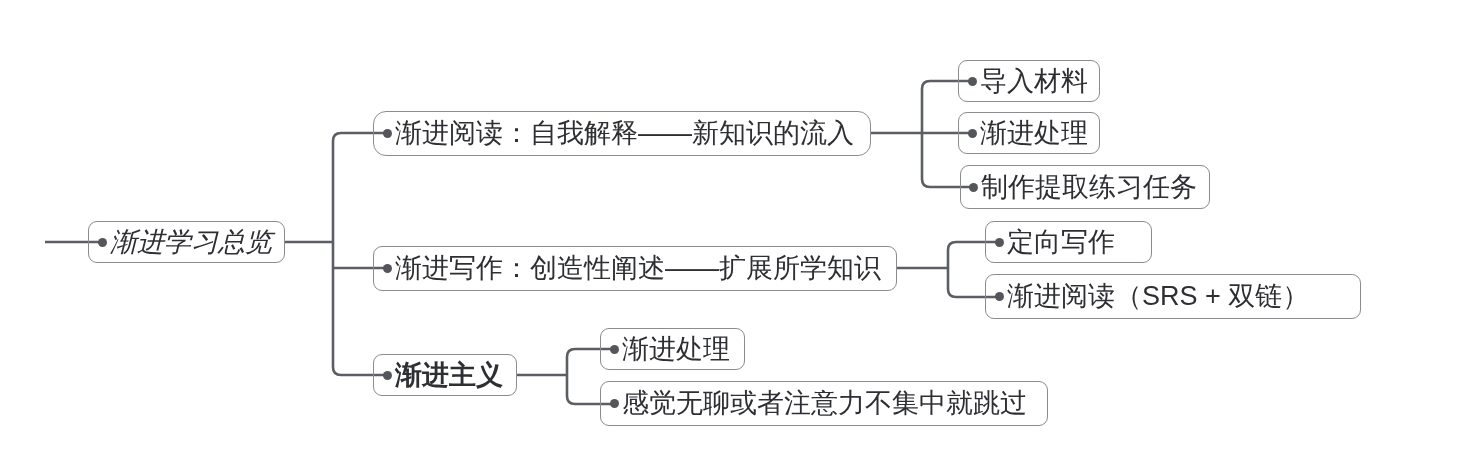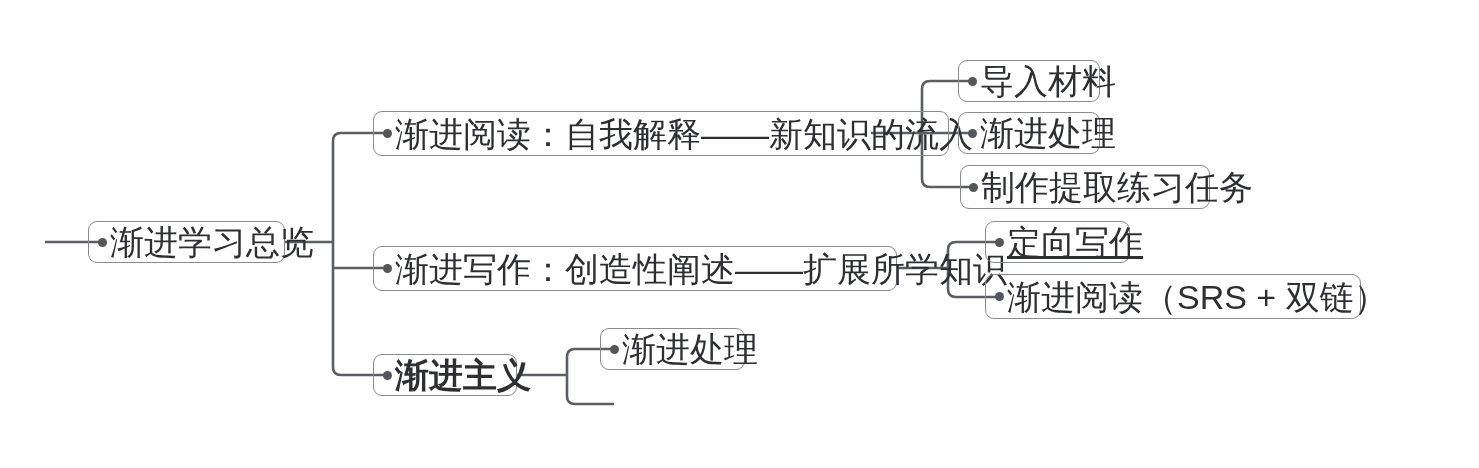--- a/index.html
+++ b/index.html
@@ -34,21 +34,21 @@
   }
   .node{
     position:absolute;
     box-sizing:border-box;
     display:flex;
     align-items:center;
     border:1.5px solid var(--border);
     border-radius:9px;
     background:transparent;
     padding:0 10px 0 9px;
-    font-size:34px;
+    font-size:27px;
     line-height:1;
     color:var(--text);
     white-space:nowrap;
     letter-spacing:0;
   }
   .bullet{
     width:9px;height:9px;
     border-radius:50%;
     background:var(--bullet);
     margin-right:3px;
@@ -76,57 +76,61 @@
 
     <path d="M897,268 H948"></path>
     <path d="M948,268 V250 Q948,242 956,242 H999"></path>
     <path d="M948,268 V289 Q948,297 956,297 H999"></path>
 
     <path d="M517,375 H567"></path>
     <path d="M567,375 V357 Q567,349 575,349 H614"></path>
     <path d="M567,375 V396 Q567,404 575,404 H614"></path>
   </svg>
 
-  <div class="node" style="left:88px;top:221px;width:197px;height:42px;">
+  <div class="node" style="left:88px;top:221px;width:197px;height:42px;font-style:italic;">
     <span class="bullet"></span>
     <span class="label">渐进学习总览</span>
   </div>
 
-  <div class="node" style="left:373px;top:111px;width:576px;height:45px;">
+  <div class="node" style="left:373px;top:111px;width:498px;height:45px;border-radius:13px;">
     <span class="bullet"></span>
     <span class="label">渐进阅读：自我解释——新知识的流入</span>
   </div>
   <div class="node" style="left:958px;top:60px;width:142px;height:42px;">
     <span class="bullet"></span>
     <span class="label">导入材料</span>
   </div>
   <div class="node" style="left:958px;top:112px;width:142px;height:42px;">
     <span class="bullet"></span>
     <span class="label">渐进处理</span>
   </div>
   <div class="node" style="left:960px;top:165px;width:250px;height:44px;padding-left:8px;">
     <span class="bullet"></span>
     <span class="label">制作提取练习任务</span>
   </div>
 
   <div class="node" style="left:373px;top:246px;width:524px;height:45px;">
     <span class="bullet"></span>
     <span class="label">渐进写作：创造性阐述——扩展所学知识</span>
   </div>
-  <div class="node" style="left:985px;top:221px;width:145px;height:42px;text-decoration:underline;">
+  <div class="node" style="left:985px;top:221px;width:167px;height:42px;">
     <span class="bullet"></span>
     <span class="label">定向写作</span>
   </div>
   <div class="node" style="left:985px;top:274px;width:376px;height:45px;">
     <span class="bullet"></span>
     <span class="label">渐进阅读（SRS + 双链）</span>
   </div>
 
   <div class="node" style="left:373px;top:354px;width:144px;height:42px;font-weight:bold;">
     <span class="bullet"></span>
     <span class="label">渐进主义</span>
   </div>
   <div class="node" style="left:600px;top:328px;width:145px;height:42px;">
     <span class="bullet"></span>
     <span class="label">渐进处理</span>
   </div>
+  <div class="node" style="left:600px;top:381px;width:448px;height:45px;">
+    <span class="bullet"></span>
+    <span class="label">感觉无聊或者注意力不集中就跳过</span>
+  </div>
 
 </div>
 
 </body></html>

